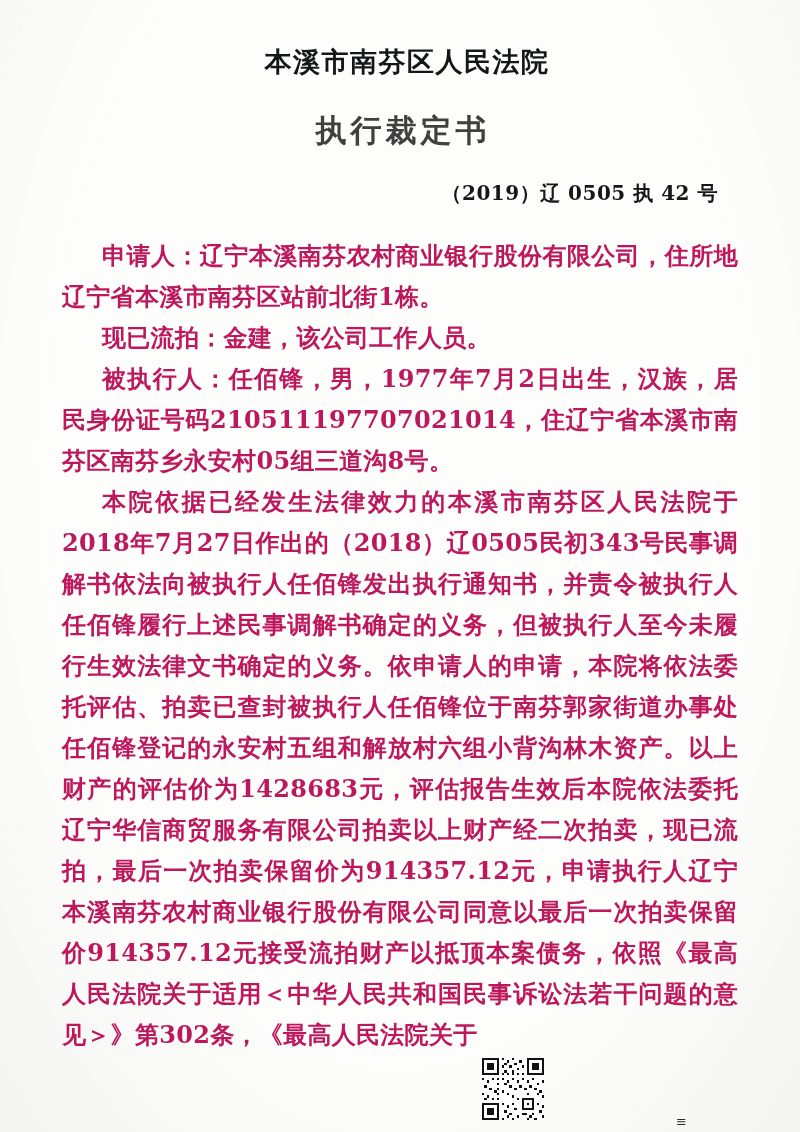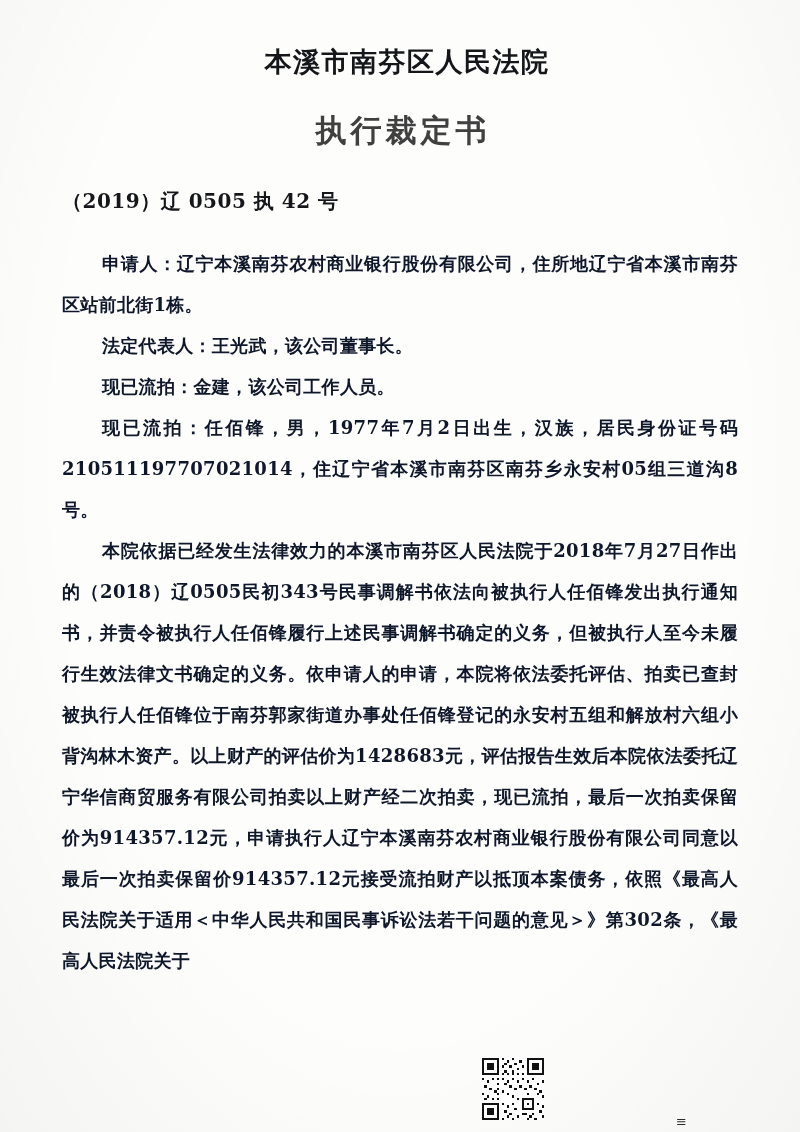--- a/index.html
+++ b/index.html
@@ -44,32 +44,33 @@
   .doc-title {
     margin-top: 30px;
     text-align: center;
     font-size: 31px;
     font-weight: bold;
     letter-spacing: 4px;
     color: #404040;
     padding-left: 6px;
   }
   .case-no {
-    margin-top: 36px;
+    margin-top: 28px;
+    text-align: right;
     font-size: 20px;
     font-weight: bold;
     color: #16171b;
     letter-spacing: 0.5px;
     padding-right: 20px;
   }
   .body-block {
     margin-top: 28px;
-    font-size: 18px;
+    font-size: 24px;
     line-height: 41px;
-    color: #0f172a;
+    color: #be185d;
     text-align: justify;
     letter-spacing: 0.3px;
     font-weight: bold;
   }
   .para {
     margin: 0;
     text-indent: 40px;
     text-align: justify;
     text-justify: inter-ideograph;
   }
@@ -122,23 +123,22 @@
   <div class="doc">
 
     <div class="court-name">本溪市南芬区人民法院</div>
 
     <div class="doc-title">执行裁定书</div>
 
     <div class="case-no">（2019）辽 0505 执 42 号</div>
 
     <div class="body-block">
       <p class="para">申请人：辽宁本溪南芬农村商业银行股份有限公司，住所地辽宁省本溪市南芬区站前北街1栋。</p>
-      <p class="para">法定代表人：王光武，该公司董事长。</p>
       <p class="para">现已流拍：金建，该公司工作人员。</p>
-      <p class="para">现已流拍：任佰锋，男，1977年7月2日出生，汉族，居民身份证号码210511197707021014，住辽宁省本溪市南芬区南芬乡永安村05组三道沟8号。</p>
+      <p class="para">被执行人：任佰锋，男，1977年7月2日出生，汉族，居民身份证号码210511197707021014，住辽宁省本溪市南芬区南芬乡永安村05组三道沟8号。</p>
       <p class="para para-main">本院依据已经发生法律效力的本溪市南芬区人民法院于2018年7月27日作出的（2018）辽0505民初343号民事调解书依法向被执行人任佰锋发出执行通知书，并责令被执行人任佰锋履行上述民事调解书确定的义务，但被执行人至今未履行生效法律文书确定的义务。依申请人的申请，本院将依法委托评估、拍卖已查封被执行人任佰锋位于南芬郭家街道办事处任佰锋登记的永安村五组和解放村六组小背沟林木资产。以上财产的评估价为1428683元，评估报告生效后本院依法委托辽宁华信商贸服务有限公司拍卖以上财产经二次拍卖，现已流拍，最后一次拍卖保留价为914357.12元，申请执行人辽宁本溪南芬农村商业银行股份有限公司同意以最后一次拍卖保留价914357.12元接受流拍财产以抵顶本案债务，依照《最高人民法院关于适用＜中华人民共和国民事诉讼法若干问题的意见＞》第302条，《最高人民法院关于</p>
     </div>
   </div>
 
   <div class="qr-wrap">
     <svg class="qr" viewBox="0 0 25 25" shape-rendering="crispEdges">
       <rect width="25" height="25" fill="#ffffff"></rect>
       <g fill="#111111">
 
         <rect x="0" y="0" width="7" height="1"></rect>

